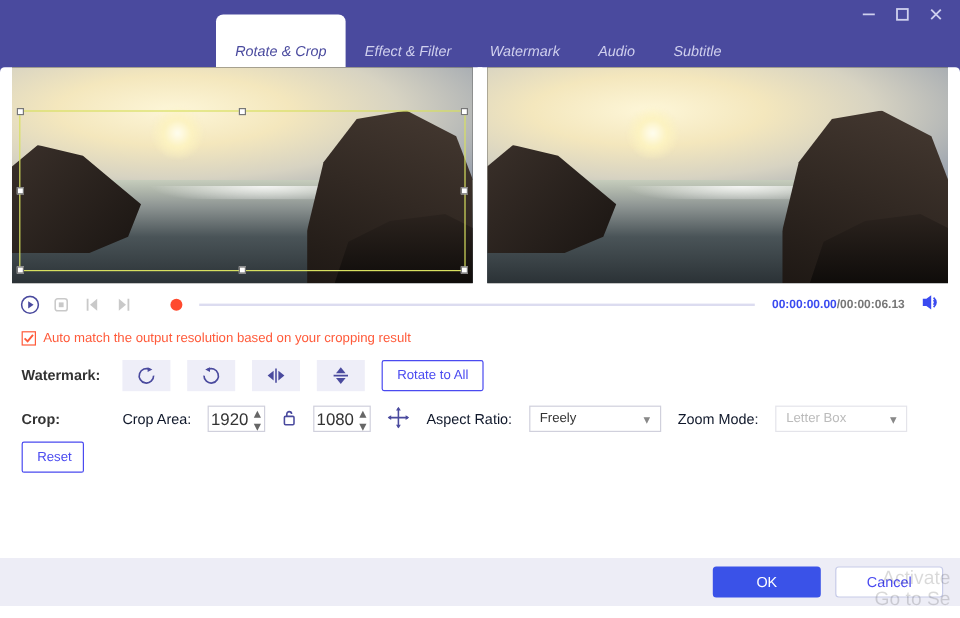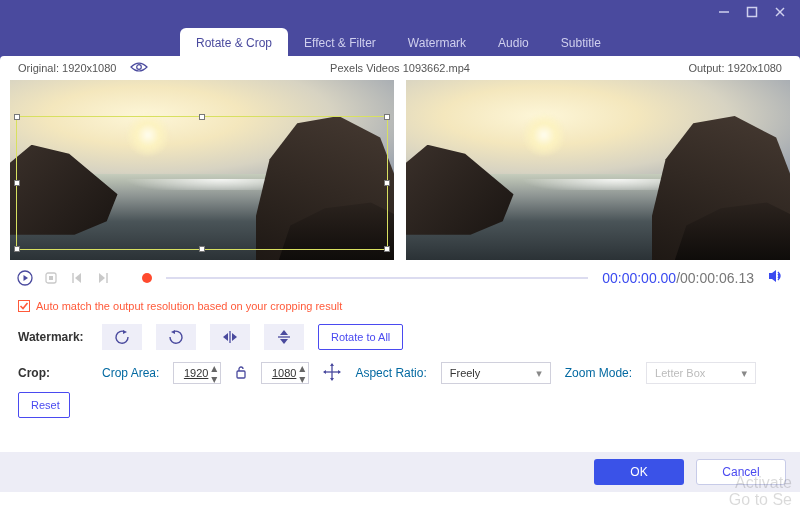--- a/index.html
+++ b/index.html
@@ -1,20 +1,20 @@
 <!DOCTYPE html>
 <html><head>
 <meta charset="utf-8">
 <style>
   * { box-sizing: border-box; margin: 0; padding: 0; font-family: -apple-system, "Segoe UI", Arial, sans-serif; }
   body { width: 800px; height: 515px; background: #4a4a9e; overflow: hidden; position: relative; }
   .titlebar { height: 24px; display: flex; justify-content: flex-end; align-items: center; gap: 16px; padding-right: 14px; }
   .titlebar svg { display:block; }
   .tabs-row { height: 32px; display:flex; align-items:flex-end; padding-left: 180px; }
-  .tab { padding: 8px 16px 6px; font-size:12px; color:#d0d0ee; border-radius:6px 6px 0 0; cursor:pointer; }
+  .tab { padding: 24px 16px 6px; font-size:12px; color:#d0d0ee; border-radius:6px 6px 0 0; cursor:pointer;font-style:italic; }
   .tab.active { background:#fff; color:#4a4a9e; font-weight:500; }
   .content { background:#fff; height: calc(515px - 56px); width: 100%; border-radius: 4px 4px 0 0; display:flex; flex-direction:column; padding: 0 10px 10px; }
   .meta-bar { height:24px; display:flex; align-items:center; font-size:11px; color:#555; padding: 0 8px; position:relative; }
   .meta-original { color:#555; }
   .eye { color:#4a4a9e; margin-left:14px; }
   .meta-file { position:absolute; left:50%; transform:translateX(-50%); color:#555; }
   .meta-output { margin-left:auto; color:#555; }
   .preview-row { height:180px; display:flex; gap:4px; }
   .preview { flex:1; background:#1c1c1c; position:relative; overflow:hidden; }
   .scene { position:absolute; inset:0; }
@@ -30,45 +30,45 @@
   .handle { position:absolute; width:6px; height:6px; background:#fff; border:1px solid #777; }
   .h-tl{left:-3px;top:-3px}.h-tm{left:calc(50% - 3px);top:-3px}.h-tr{right:-3px;top:-3px}
   .h-ml{left:-3px;top:calc(50% - 3px)}.h-mr{right:-3px;top:calc(50% - 3px)}
   .h-bl{left:-3px;bottom:-3px}.h-bm{left:calc(50% - 3px);bottom:-3px}.h-br{right:-3px;bottom:-3px}
   .v-divider { width:4px; background:#fff; }
 
   .transport { height:30px; display:flex; align-items:center; gap:8px; padding:6px 6px 0; }
   .tbtn { width:18px; height:18px; display:flex; align-items:center; justify-content:center; color:#4a4a9e; }
   .dot { width:10px; height:10px; border-radius:50%; background:#ff4a2e; }
   .timeline-track { flex:1; height:2px; background:#dcdcf0; margin:0 6px; }
-  .timecode { font-size:14px; }
+  .timecode { font-size:10px;font-weight:bold; }
   .tc-cur { color:#3a4af0; }
   .tc-dur { color:#777; }
   .volbtn { color:#3a4af0; margin-left:6px; }
 
   .auto-match { display:flex; align-items:center; gap:6px; font-size:11px; color:#ff5a3a; padding:10px 8px 6px; }
   .chk { width:12px; height:12px; border:1.5px solid #ff5a3a; display:flex; align-items:center; justify-content:center; }
   .chk svg{display:block}
 
   .row { display:flex; align-items:center; gap:14px; font-size:12px; color:#333; padding:6px 8px; }
   .row-label { font-weight:600; width:70px; }
   .iconbtn { width:40px; height:26px; background:#eeeef8; display:flex; align-items:center; justify-content:center; color:#4a4a9e; cursor:pointer; }
   .outline-btn { border:1px solid #4a4af0; color:#4a4af0; background:#fff; height:26px; padding:0 12px; font-size:11px; border-radius:2px; cursor:pointer; }
-  .mini-label { color:#0369a1; }
+  .mini-label { color:#0f172a; }
   .numbox { width:48px; height:22px; border:1px solid #d0d0dc; position:relative; display:flex; align-items:center; }
-  .numbox span { flex:1; text-align:right; font-size:11px; color:#333;text-decoration:underline; }
+  .numbox span { flex:1; text-align:center; font-size:14px; color:#333; }
   .spin { width:12px; display:flex; flex-direction:column; }
   .spin div { height:11px; display:flex; align-items:center; justify-content:center; color:#666; }
   .lock { color:#4a4a9e; }
   .crosshair { color:#4a4a9e; }
   .select { height:22px; border:1px solid #d0d0dc; padding:0 8px; min-width:110px; display:flex; align-items:center; justify-content:space-between; font-size:11px; color:#333; }
   .select.disabled { color:#bbb; border-color:#e4e4ea; }
   .caret { color:#888; }
 
-  .bottom-bar { height:40px; display:flex; align-items:center; justify-content:flex-end; gap:12px; background:#ededf6; padding:0 14px; margin: auto -10px 13px; }
+  .bottom-bar { height:40px; display:flex; align-items:center; justify-content:flex-end; gap:12px; background:#ededf6; padding:0 14px; margin: auto -10px 0; }
   .btn { width:90px; height:26px; border:none; border-radius:3px; font-size:12px; cursor:pointer; }
   .btn-primary { background:#3a52e8; color:#fff; }
   .btn-secondary { background:#fff; color:#4a4af0; border:1px solid #c7cbe8; }
   .watermark { position:absolute; right:8px; bottom:6px; font-size:16px; color:rgba(0,0,0,0.15); line-height:1.1; text-align:right;}
 </style>
 </head>
 <body>
 
 <div class="titlebar">
   <span>
@@ -91,29 +91,20 @@
 
 <div class="tabs-row">
   <div class="tab active">Rotate &amp; Crop</div>
   <div class="tab">Effect &amp; Filter</div>
   <div class="tab">Watermark</div>
   <div class="tab">Audio</div>
   <div class="tab">Subtitle</div>
 </div>
 
 <div class="content">
-  <div class="meta-bar">
-    <span class="meta-original"><span>Original:</span> <span>1920x1080</span></span>
-    <span class="eye"><svg width="18" height="12" viewBox="0 0 18 12">
-          <path d="M1 6 Q9 -2 17 6 Q9 14 1 6 Z" fill="none" stroke="#4a4a9e" stroke-width="1.2"></path>
-          <circle cx="9" cy="6" r="2.3" fill="none" stroke="#4a4a9e" stroke-width="1.2"></circle>
-        </svg></span>
-    <span class="meta-file">Pexels Videos 1093662.mp4</span>
-    <span class="meta-output"><span>Output:</span> <span>1920x1080</span></span>
-  </div>
 
   <div class="preview-row">
     <div class="preview">
       <div class="scene">
           <div class="sky"></div>
           <div class="sun"></div>
           <div class="sea"></div>
           <div class="wave"></div>
           <div class="rock rockL"></div>
           <div class="rock rockR"></div>

